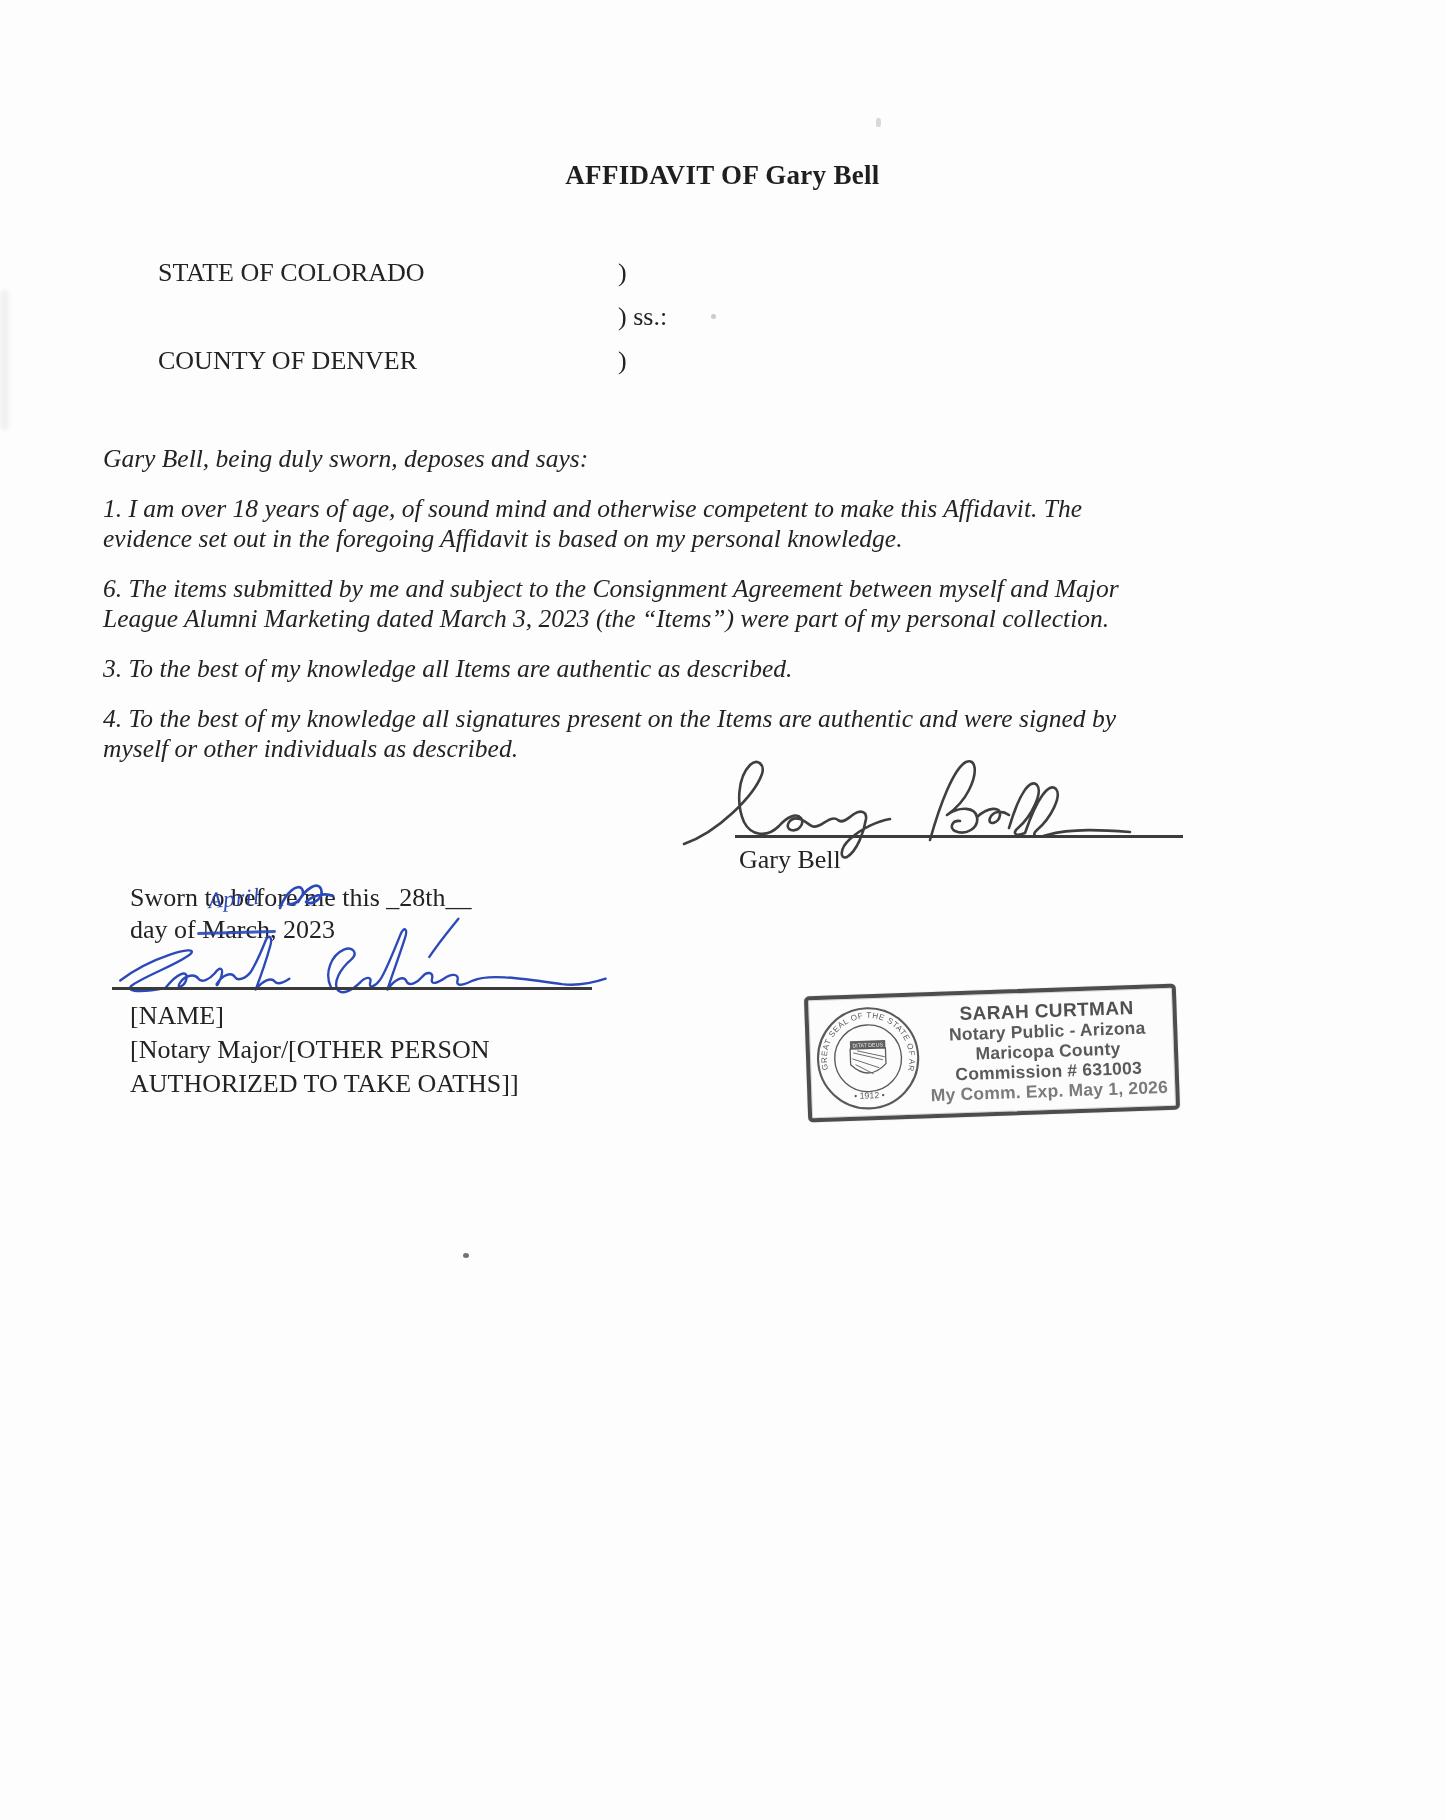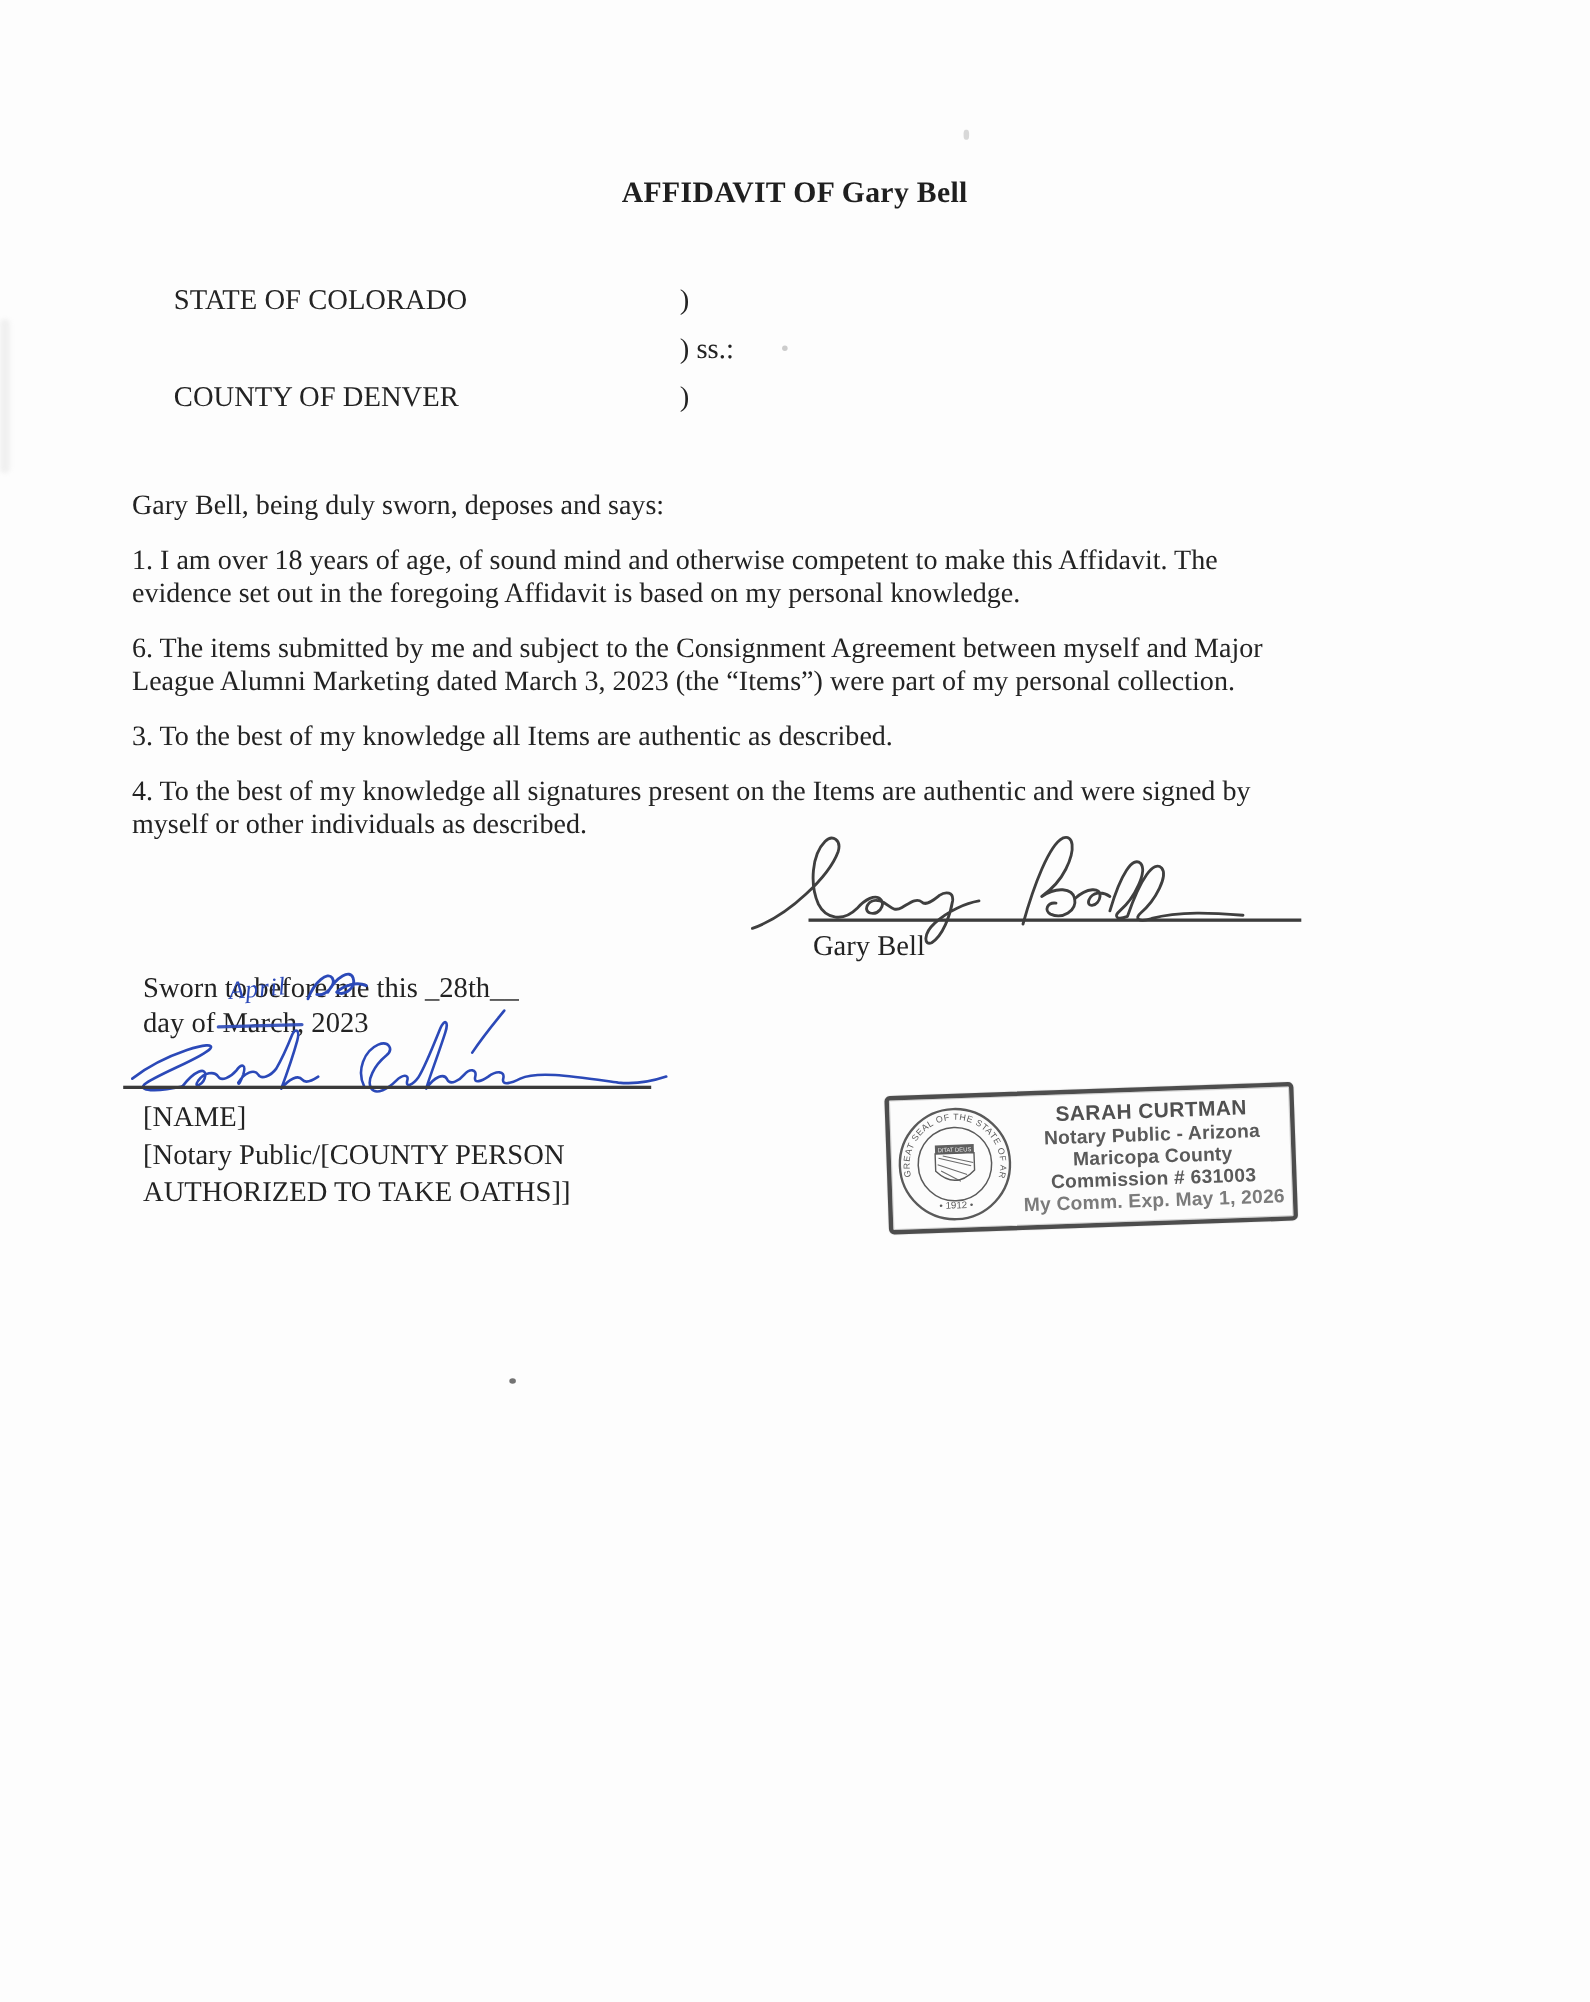--- a/index.html
+++ b/index.html
@@ -24,21 +24,21 @@
   }
   
   .venue{position:absolute;left:128px;top:258px;width:560px;font-size:26px;margin-left:30px;}
   .venue-row{position:relative;height:44px;}
   .venue-paren{position:absolute;left:460px;top:0;}
   
   .body-text{
     position:absolute;left:103px;top:444px;width:1270px;
     font-size:25.5px;line-height:30px;
   }
-  .body-text .para{margin:0 0 20px 17px;}
+  .body-text .para{margin:0 0 20px 0;font-style:italic;}
   .body-text .line{display:block;}
   
   .sig-script{position:absolute;left:668px;top:748px;width:500px;height:115px;}
   .sig-line{position:absolute;left:735px;top:835px;width:448px;height:2.5px;background:#3c3c3c;}
   .sig-name{position:absolute;left:739px;top:845px;font-size:26px;text-align:right;}
   
   .jurat-line1{position:absolute;left:130px;top:883px;font-size:26px;}
   .jurat-line2{position:absolute;left:130px;top:915px;font-size:26px;}
   .struck-month{position:relative;display:inline-block;}
   .blue-strike{
@@ -155,21 +155,21 @@
 
   <svg class="notary-sig" viewBox="0 -15 545 110" aria-label="Sarah Curtman">
     <path class="blue-ink" d="M 6 56 C 40 30 92 16 84 26 C 77 35 30 52 18 62 C 12 68 28 70 56 64"></path>
     <path class="blue-ink" d="M 56 64 C 68 48 80 44 79 53 C 78 62 66 67 72 58 C 78 50 88 48 92 54 C 95 59 104 55 110 48 C 116 40 120 42 117 52 C 114 60 112 63 112 60 C 118 50 128 46 132 52 C 135 57 144 54 150 46 C 156 36 162 22 166 12 C 169 5 174 7 171 18 C 166 36 158 58 155 66 C 163 56 172 52 176 57 C 179 61 186 58 192 54"></path>
     <path class="blue-ink" d="M 238 64 C 230 48 238 28 252 22 C 262 18 268 26 260 33 C 248 43 240 58 245 66 C 250 73 262 66 270 58 C 276 52 283 51 281 58 C 279 66 287 62 292 55 C 298 46 306 26 314 6 C 318 -4 323 -2 319 10 C 312 32 302 58 300 66 C 308 54 318 50 321 57 C 324 63 333 58 338 52 C 343 46 351 46 349 54 C 347 62 356 58 362 54 C 370 48 379 48 377 56 C 375 64 386 60 394 56 C 412 48 448 54 492 60 C 510 62 528 58 540 54"></path>
     <path class="blue-ink" d="M 346 30 C 358 12 370 -2 378 -12"></path>
   </svg>
   <div class="notary-sig-line"></div>
 
   <div class="name-ph">[NAME]</div>
-  <div class="cap-line1">[Notary Public/[COUNTY PERSON</div>
+  <div class="cap-line1">[Notary Major/[OTHER PERSON</div>
   <div class="cap-line2">AUTHORIZED TO TAKE OATHS]]</div>
 
   <div class="stamp">
     <svg class="seal" width="108" height="112" viewBox="0 0 110 114">
       <circle cx="55" cy="58" r="51" class="seal-stroke" stroke-width="2.2"></circle>
       <circle cx="55" cy="58" r="34" class="seal-stroke" stroke-width="1.4"></circle>
       <defs>
         <path id="sealTopArc" d="M 14.5 70 A 42 42 0 1 1 95.5 70"></path>
       </defs>
       <text font-size="8.2" fill="#585858" font-family="Liberation Sans, sans-serif" letter-spacing="0.6">

